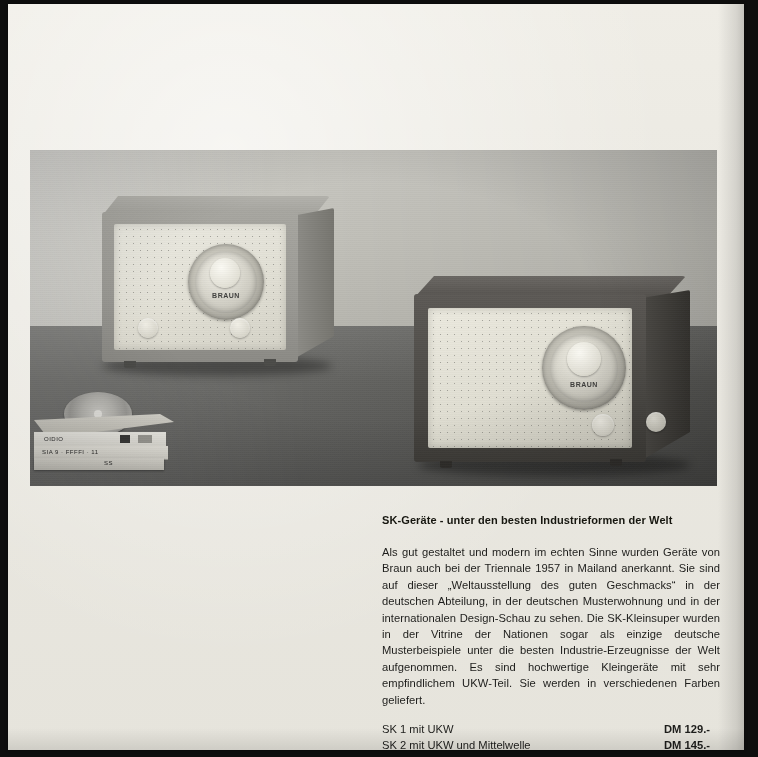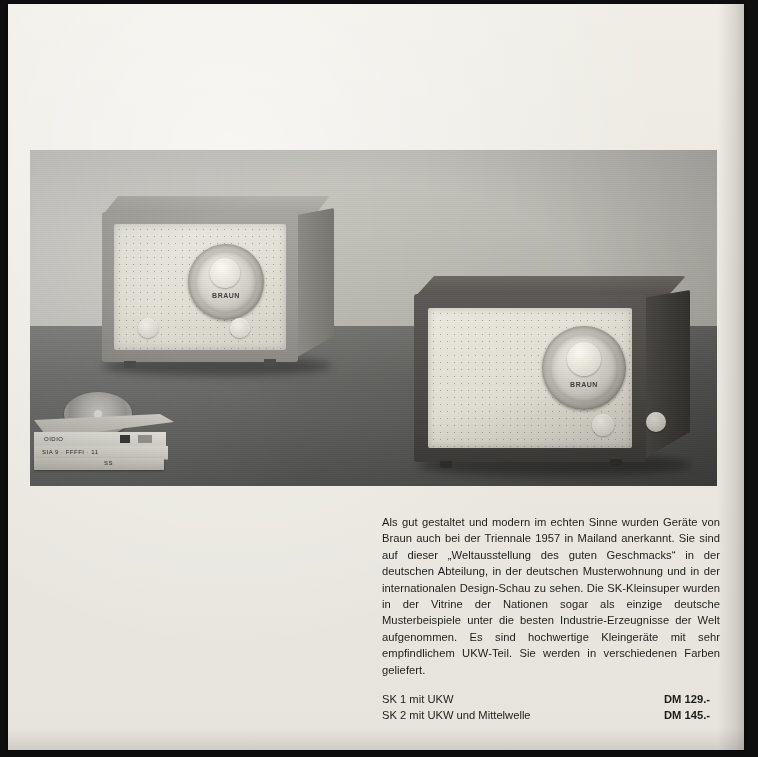--- a/index.html
+++ b/index.html
@@ -341,20 +341,21 @@
 
       <div style="position:absolute; left:86px; top:39px; width:10px; height:8px; background:#3a3a38;"></div>
       <div style="position:absolute; left:104px; top:39px; width:14px; height:8px; background:#9b9a94;"></div>
     </div>
 
     <div class="grain"></div>
     <div class="vignette"></div>
   </div>
 
   <div class="textblock">
+    <div class="headline">SK-Geräte - unter den besten Industrieformen der Welt</div>
     <div class="body-para">
       <p>Als gut gestaltet und modern im echten Sinne wurden Geräte von Braun auch bei der Triennale 1957 in Mailand anerkannt. Sie sind auf dieser „Weltausstellung des guten Geschmacks“ in der deutschen Abteilung, in der deutschen Musterwohnung und in der internationalen Design-Schau zu sehen. Die SK-Kleinsuper wurden in der Vitrine der Nationen sogar als einzige deutsche Musterbeispiele unter die besten Industrie-Erzeugnisse der Welt aufgenommen. Es sind hochwertige Kleingeräte mit sehr empfindlichem UKW-Teil. Sie werden in verschiedenen Farben geliefert.</p>
     </div>
     <div class="price-list">
       <div class="price-row">
         <span>SK 1 mit UKW</span>
         <span class="price">DM 129.-</span>
       </div>
       <div class="price-row">
         <span>SK 2 mit UKW und Mittelwelle</span>

